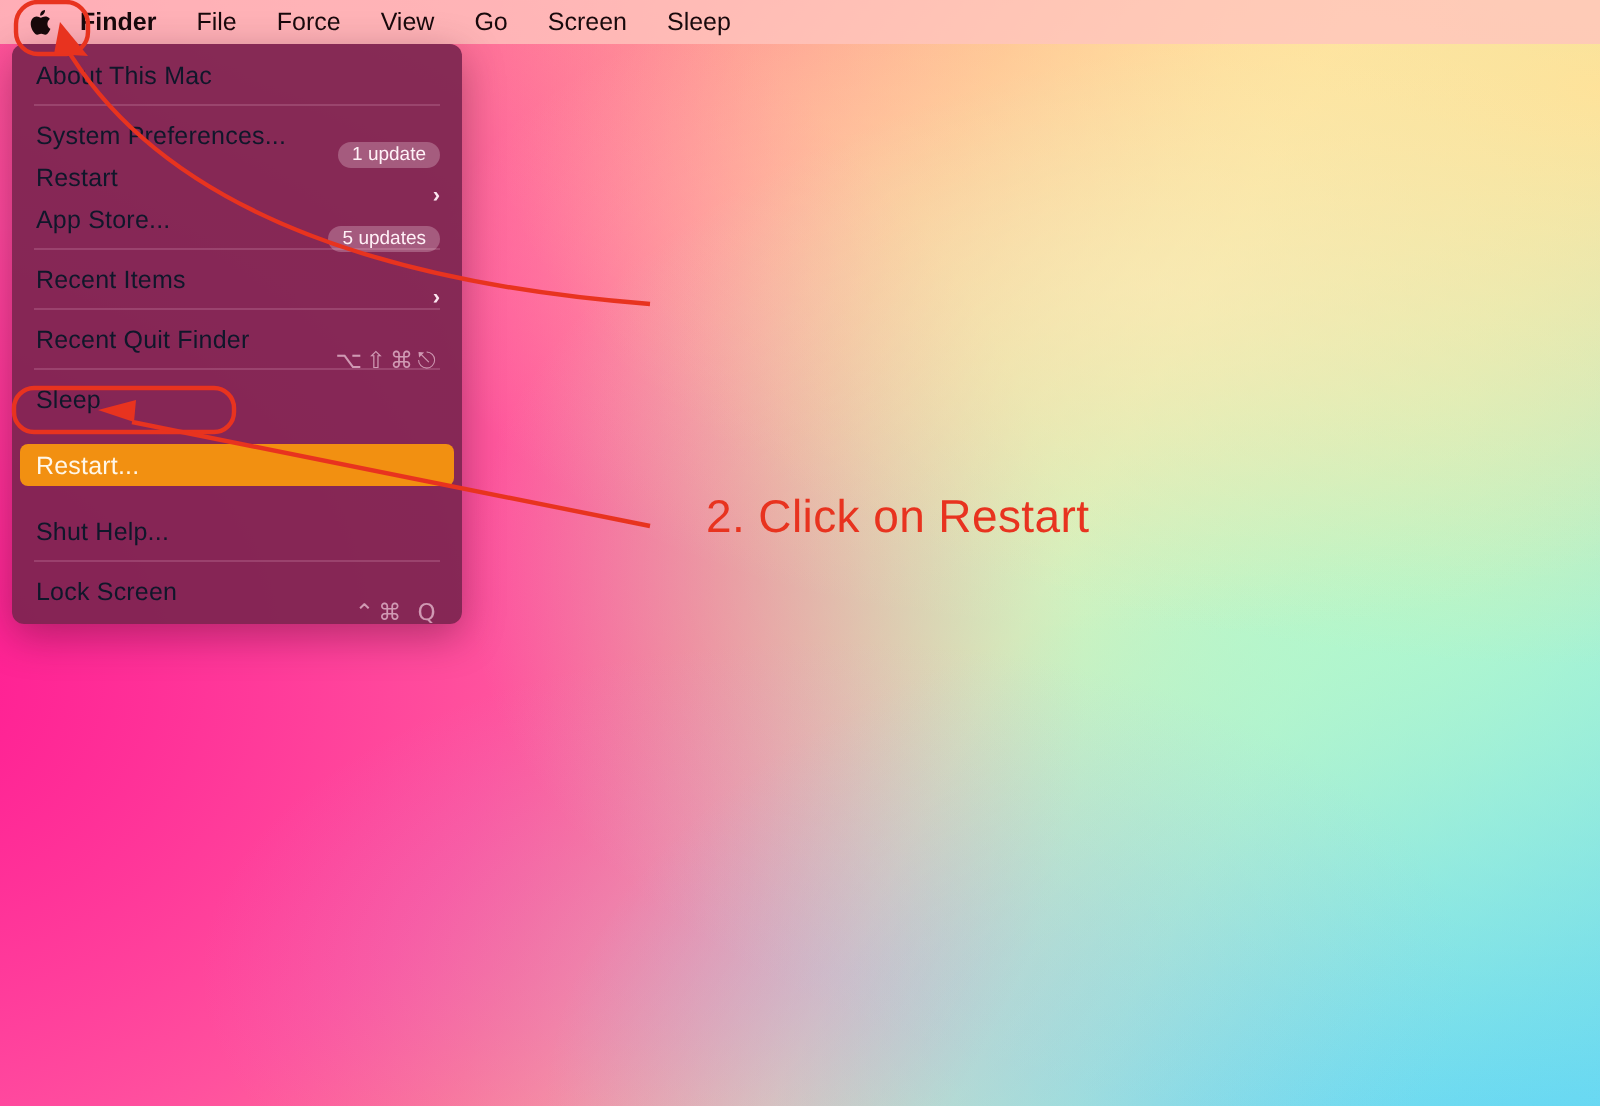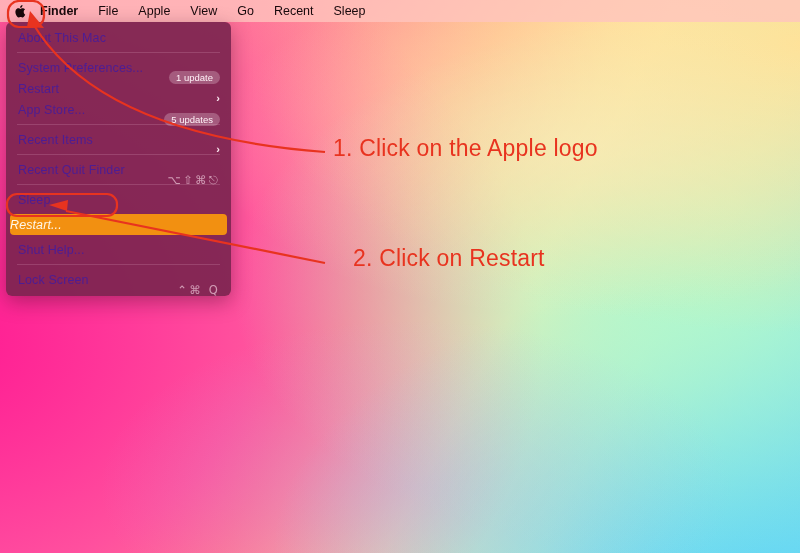--- a/index.html
+++ b/index.html
@@ -88,21 +88,21 @@
   .mi {
     position: relative;
     height: 21px;
     display: flex;
     align-items: center;
     padding: 0 11px 0 12px;
     box-sizing: border-box;
   }
   .mi-label {
     font-size: 12.5px;
-    color: #4c1d95;
+    color: #0f172a;
     white-space: nowrap;
     letter-spacing: 0.1px;
   }
   .mi-right {
     margin-left: auto;
     display: flex;
     align-items: center;
     margin-top: 20px;
   }
   .mi-shortcut {
@@ -122,23 +122,22 @@
     color: #fff1f7;
     font-size: 9.5px;
     border-radius: 8px;
     padding: 1.5px 7px 2px 7px;
     line-height: 1;
     white-space: nowrap;
   }
   .mi.highlight {
     background: #f29011;
     border-radius: 4px;
-    margin: 4px 4px;
-    padding-left: 0;
-    font-style: italic;
+    margin: 12px 4px;
+    padding-left: 8px;
   }
   .mi.highlight .mi-label { color: #fff7e8; }
   .sep {
     height: 1px;
     background: rgba(255,210,230,0.17);
     margin: 4px 11px 4px 11px;
   }
 
   
   .anno-svg {
@@ -170,24 +169,24 @@
 
   <div class="menubar">
     <div class="apple-logo">
       <svg width="13" height="15" viewBox="0 0 13 15" aria-hidden="true">
         <path fill="#17090b" d="M10.7 7.9c0-1.6 1.2-2.4 1.3-2.4-.7-1-1.8-1.2-2.2-1.2-1-.1-1.9.6-2.4.6-.5 0-1.2-.6-2-.6-1 0-2 .6-2.5 1.5-1.1 1.9-.3 4.6.8 6.1.5.7 1.1 1.5 1.9 1.5s1-.5 2-.5 1.2.5 2 .5 1.3-.7 1.8-1.4c.6-.8.8-1.6.8-1.6s-1.5-.6-1.5-2.5z"></path>
         <path fill="#17090b" d="M8.9 2.9c.4-.5.7-1.2.6-1.9-.6 0-1.4.4-1.8.9-.4.5-.7 1.2-.6 1.9.7.1 1.4-.4 1.8-.9z"></path>
       </svg>
     </div>
     <div class="mb-item app">Finder</div>
     <div class="mb-item">File</div>
-    <div class="mb-item">Apple</div>
+    <div class="mb-item">Force</div>
     <div class="mb-item">View</div>
     <div class="mb-item">Go</div>
-    <div class="mb-item">Recent</div>
+    <div class="mb-item">Screen</div>
     <div class="mb-item">Sleep</div>
   </div>
 
   <div class="menu">
 
     <div class="mi">
       <span class="mi-label">About This Mac</span>
     </div>
 
     <div class="sep"></div>
@@ -265,16 +264,15 @@
 
     <polygon points="30,11 44,28 27,27" fill="#e8331f"></polygon>
 
     <rect x="7" y="194" width="110" height="22" rx="10" ry="10" fill="none" stroke="#e8331f" stroke-width="2.2"></rect>
 
     <line x1="66" y1="211" x2="325" y2="263" stroke="#e8331f" stroke-width="2.2"></line>
 
     <polygon points="49,205 68,200 67,211" fill="#e8331f"></polygon>
   </svg>
 
-  <div class="anno-text" id="anno1">1. Click on the Apple logo</div>
   <div class="anno-text" id="anno2">2. Click on Restart</div>
 
 </div>
 
 </body></html>

